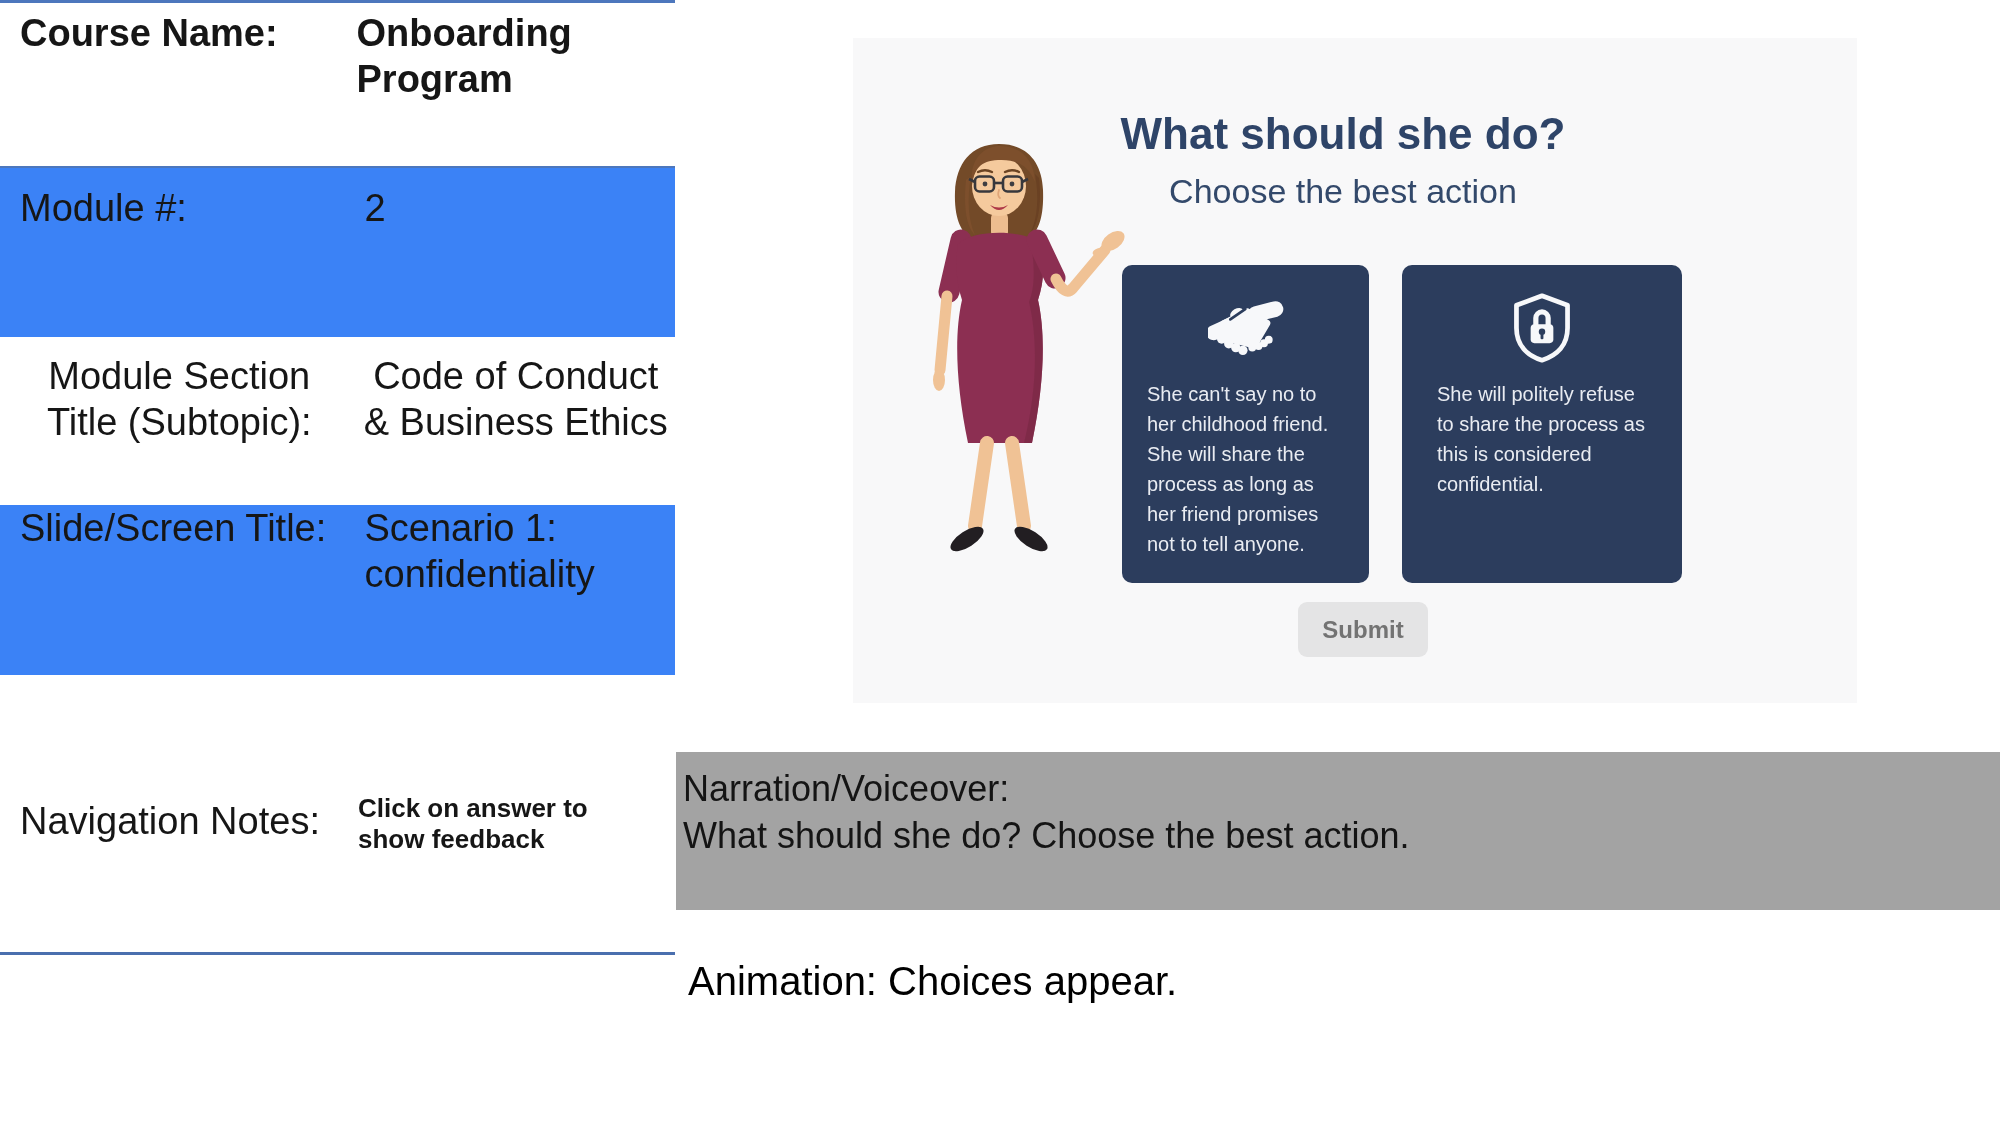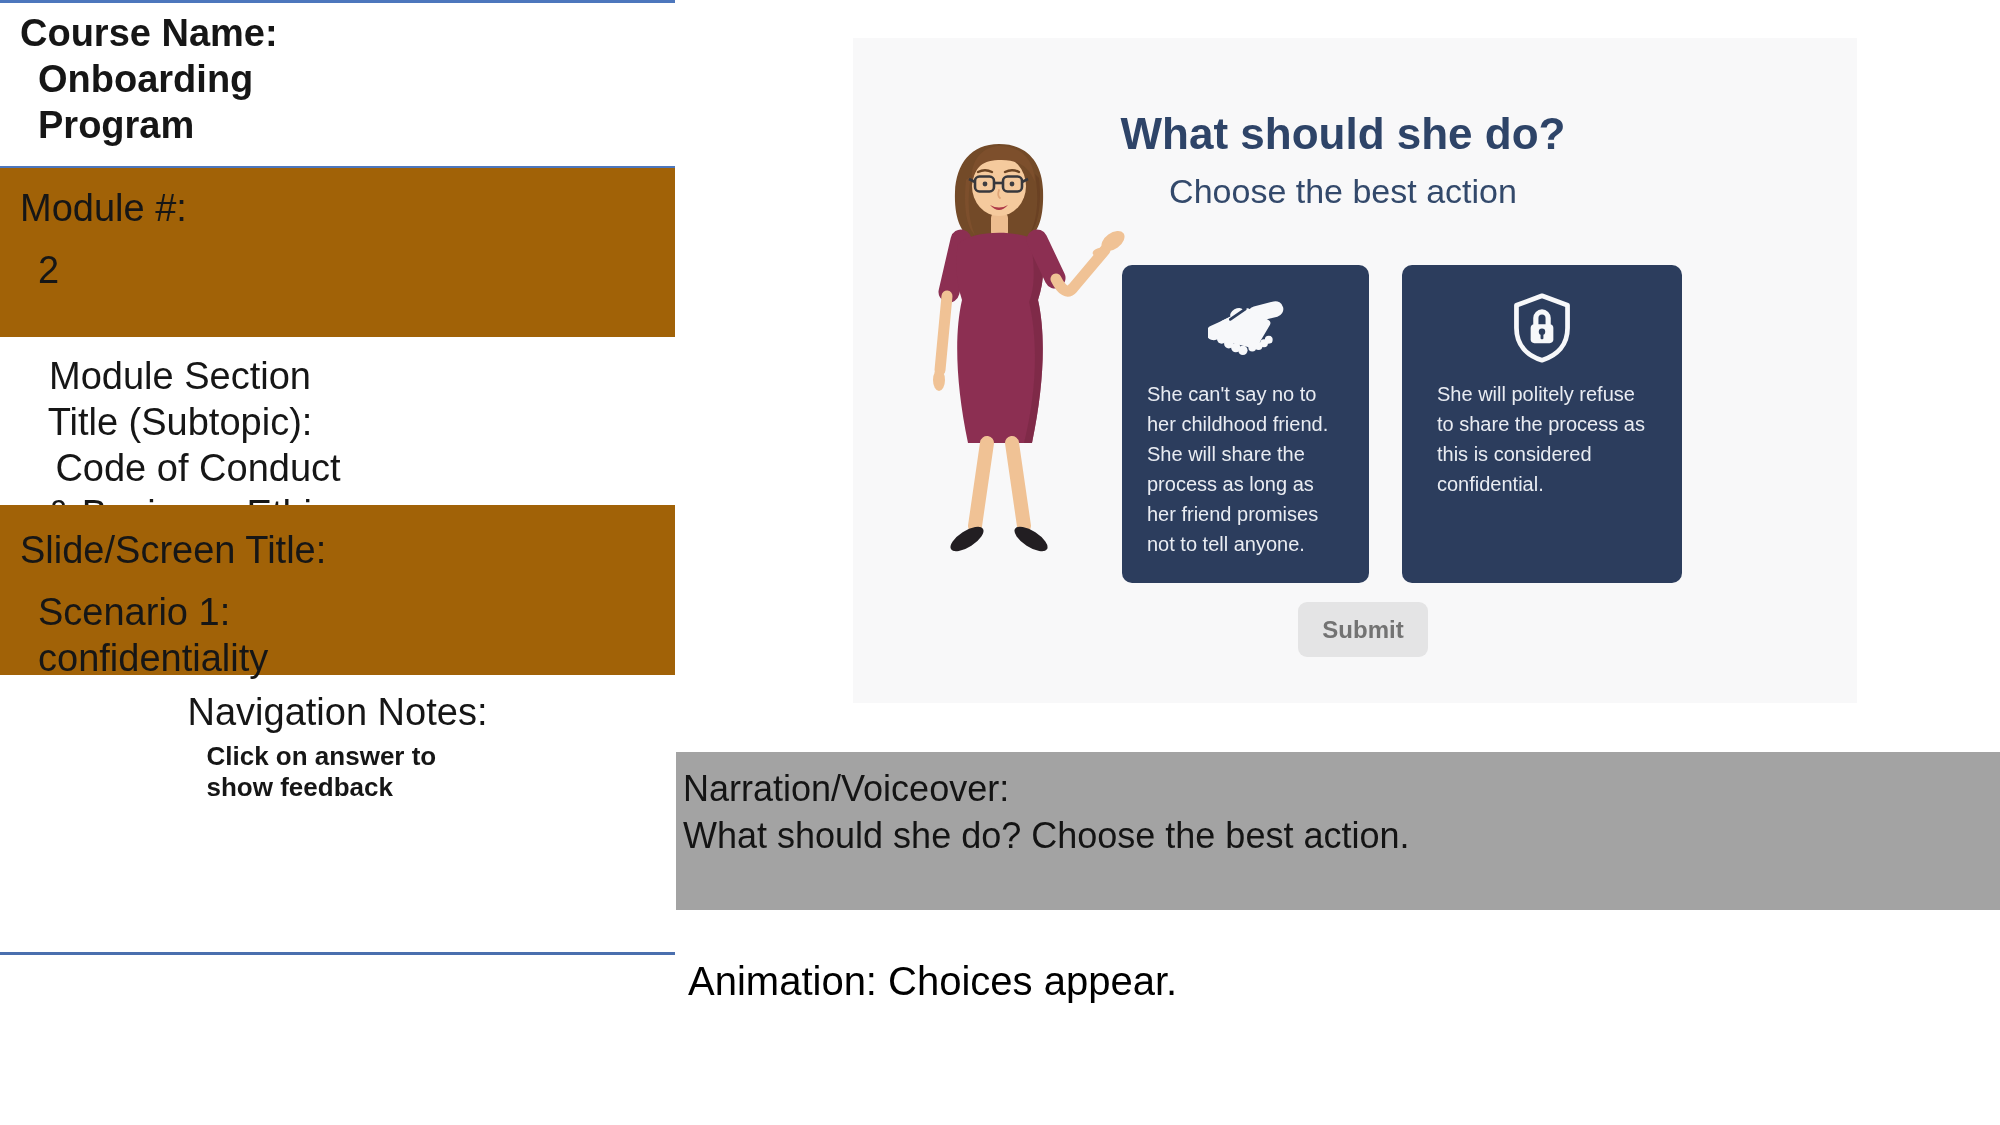--- a/index.html
+++ b/index.html
@@ -1,24 +1,24 @@
 <!DOCTYPE html>
 <html><head>
 <meta charset="utf-8">
 <style>
   html,body{margin:0;padding:0;background:#fff;}
   #canvas{position:relative;width:2000px;height:1125px;background:#fff;overflow:hidden;
           font-family:"Liberation Sans", sans-serif;color:#161616;}
 
   
   .t-line{position:absolute;left:0;width:675px;background:#4d77bd;}
-  .t-row{position:absolute;left:0;width:675px;display:flex;box-sizing:border-box;padding-left:20px;flex-direction:column;}
+  .t-row{position:absolute;left:0;width:675px;display:flex;box-sizing:border-box;padding-left:20px;}
   .t-row .label{width:320px;font-size:38px;line-height:46px;}
   .t-row .value{width:320px;margin-left:18px;font-size:38px;line-height:46px;}
-  .row-blue{background:#a16207;gap:16px;}
+  .row-blue{background:#3b82f6;gap:16px;}
   .row-bold .label,.row-bold .value{font-weight:bold;}
   .row-nav .value{font-size:26px;line-height:31px;font-weight:bold;width:300px;padding-top:6px;}
 
   
   .slide{position:absolute;left:853px;top:38px;width:1004px;height:665px;background:#f8f8f9;}
   .slide-titles{position:absolute;left:140px;top:70px;width:700px;text-align:center;}
   .slide-title{font-size:44px;line-height:51px;font-weight:bold;color:#2e4468;}
   .slide-subtitle{font-size:34px;line-height:40px;color:#33496b;margin-top:12px;}
   .choice-card{position:absolute;top:227px;height:318px;background:#2c3d5d;border-radius:10px;
                box-sizing:border-box;cursor:pointer;}
@@ -56,21 +56,21 @@
     <div class="t-row row-blue" style="top:168px;height:169px;padding-top:17px;">
       <div class="label">Module #:</div>
       <div class="value">2</div>
     </div>
 
     <div class="t-row" style="top:337px;height:159px;padding-top:16px;text-align:center;">
       <div class="label">Module Section Title (Subtopic):</div>
       <div class="value">Code of Conduct &amp; Business Ethics</div>
     </div>
 
-    <div class="t-row row-blue" style="top:505px;height:170px;padding-top:22px;">
+    <div class="t-row row-blue" style="top:505px;height:170px;">
       <div class="label">Slide/Screen Title:</div>
       <div class="value">Scenario 1: confidentiality</div>
     </div>
 
     <div class="t-row row-nav" style="top:675px;height:277px;padding-top:14px;align-items:center;">
       <div class="label">Navigation Notes:</div>
       <div class="value">Click on answer to show feedback</div>
     </div>
 
     <div class="t-line" style="top:952px;height:3px;background:#4a6fae;"></div>

